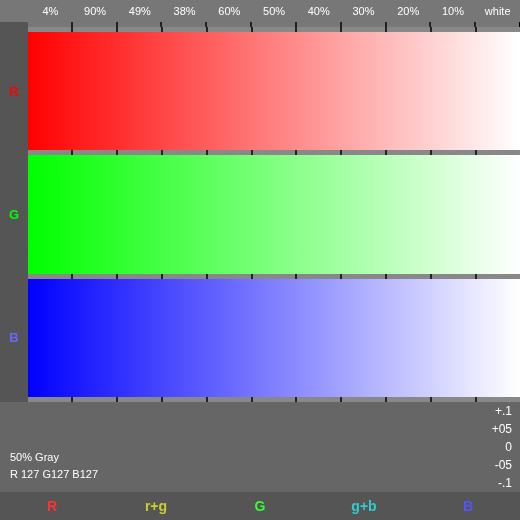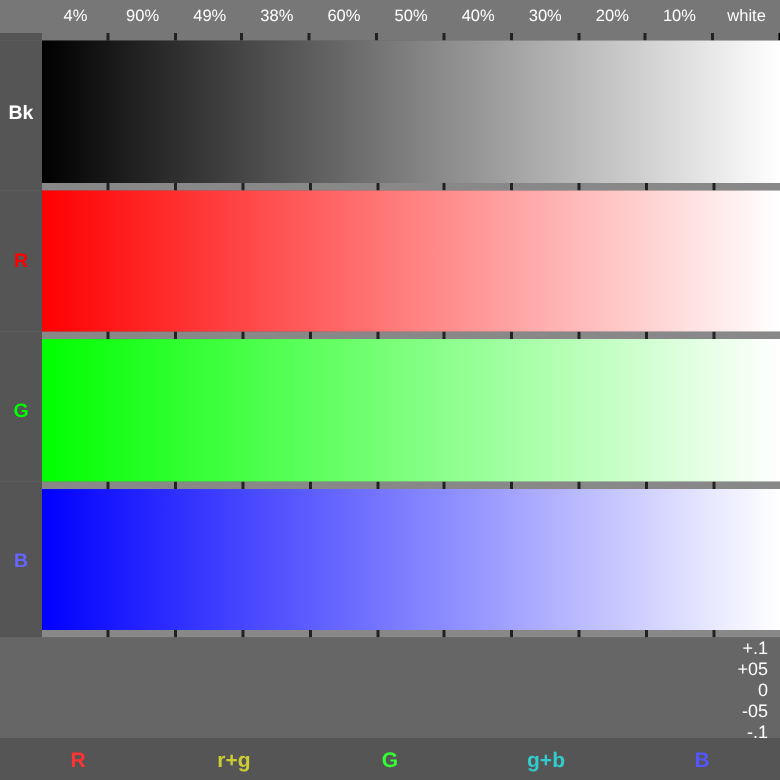--- a/index.html
+++ b/index.html
@@ -156,24 +156,20 @@
       <div class="tick" style="flex:1; border-right:2px solid #222;"></div>
       <div class="tick" style="flex:1; border-right:2px solid #222;"></div>
       <div class="tick" style="flex:1; border-right:2px solid #222;"></div>
       <div class="tick" style="flex:1; border-right:2px solid #222;"></div>
       <div class="tick" style="flex:1; border-right:2px solid #222;"></div>
       <div class="tick" style="flex:1; border-right:2px solid #222;"></div>
       <div class="tick" style="flex:1;"></div>
     </div>
   </div>
 
-  <div class="color-row" style="height:60px;">
-    <div class="row-label">Bk</div>
-    <div class="gradient-bar grad-bk"></div>
-  </div>
 
   <div style="height:5px; background:#888; display:flex;">
     <div style="width:28px; background:#555;"></div>
     <div style="flex:1; display:flex;">
       <div style="flex:1; border-right:2px solid #222;"></div>
       <div style="flex:1; border-right:2px solid #222;"></div>
       <div style="flex:1; border-right:2px solid #222;"></div>
       <div style="flex:1; border-right:2px solid #222;"></div>
       <div style="flex:1; border-right:2px solid #222;"></div>
       <div style="flex:1; border-right:2px solid #222;"></div>
@@ -246,20 +242,24 @@
       <div style="flex:1; border-right:2px solid #222;"></div>
       <div style="flex:1; border-right:2px solid #222;"></div>
       <div style="flex:1; border-right:2px solid #222;"></div>
       <div style="flex:1; border-right:2px solid #222;"></div>
       <div style="flex:1;"></div>
     </div>
   </div>
 
   <div id="bottom-section">
     <div id="gray-area">
+      <div id="gray-info">
+        <div>50% Gray</div>
+        <div>R 127 G127 B127</div>
+      </div>
       <div id="right-scale">
         <span class="scale-label">+.1</span>
         <span class="scale-label">+05</span>
         <span class="scale-label">0</span>
         <span class="scale-label">-05</span>
         <span class="scale-label">-.1</span>
       </div>
     </div>
 
     <div id="channel-labels">

